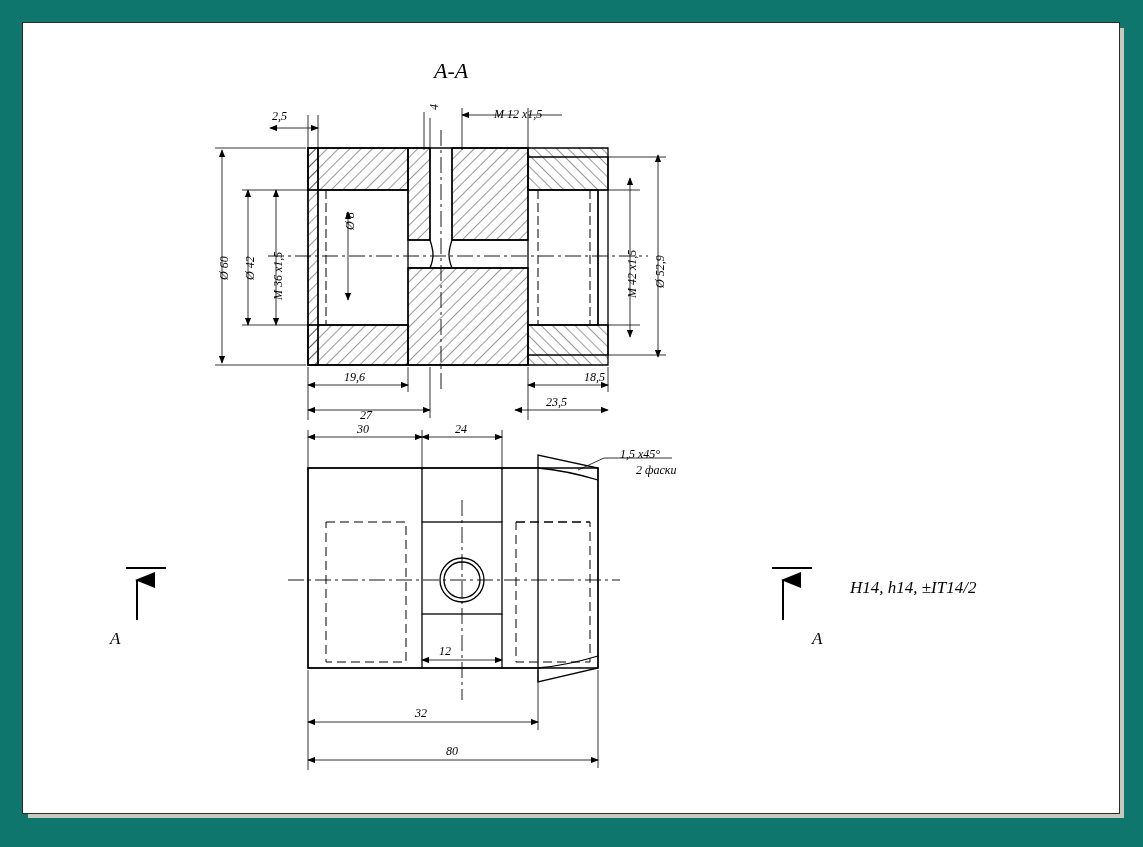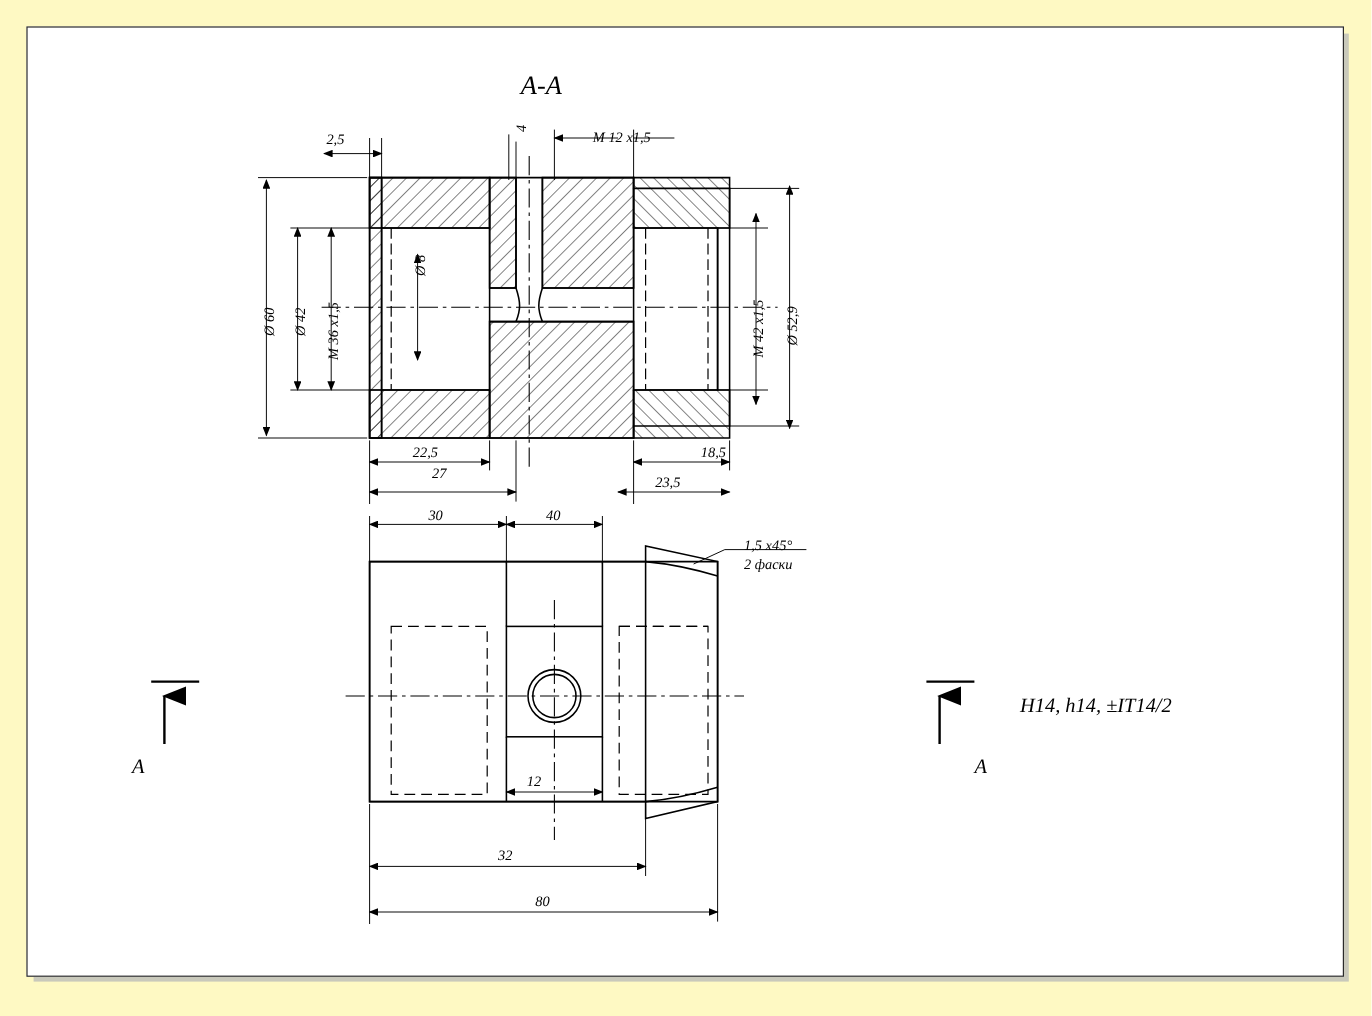--- a/index.html
+++ b/index.html
@@ -5,21 +5,21 @@
   html, body {
     margin: 0;
     padding: 0;
     background: #ffffff;
     font-family: "Liberation Serif", serif;
   }
   #root {
     position: relative;
     width: 1143px;
     height: 847px;
-    background: #fef9c3;
+    background: #0f766e;
     overflow: hidden;
   }
   
   .sheet-shadow {
     position: absolute;
     left: 28px;
     top: 28px;
     width: 1096px;
     height: 790px;
     background: #c9c9bb;
@@ -271,31 +271,31 @@
   <div class="lbl" style="left:494px; top:108px;text-align:right;">M 12 x1,5</div>
 
   <div class="lbl rot" style="left:218px; top:280px; transform:rotate(-90deg);">Ø 60</div>
   <div class="lbl rot" style="left:244px; top:280px; transform:rotate(-90deg);">Ø 42</div>
   <div class="lbl rot" style="left:272px; top:300px; transform:rotate(-90deg);">M 36 x1,5</div>
   <div class="lbl rot" style="left:344px; top:230px; transform:rotate(-90deg);">Ø 8</div>
 
   <div class="lbl rot" style="left:626px; top:298px; transform:rotate(-90deg);">M 42 x1,5</div>
   <div class="lbl rot" style="left:654px; top:288px; transform:rotate(-90deg);">Ø 52,9</div>
 
-  <div class="lbl" style="left:344px; top:371px;">22,5</div>
-  <div class="lbl" style="left:360px; top:388px;">27</div>
+  <div class="lbl" style="left:344px; top:371px;">19,6</div>
+  <div class="lbl" style="left:360px; top:409px;">27</div>
   <div class="lbl" style="left:584px; top:371px;">18,5</div>
   <div class="lbl" style="left:546px; top:396px;">23,5</div>
 
   <div class="lbl" style="left:357px; top:423px;">30</div>
-  <div class="lbl" style="left:455px; top:423px;">40</div>
+  <div class="lbl" style="left:455px; top:423px;">24</div>
   <div class="lbl" style="left:439px; top:645px;">12</div>
   <div class="lbl" style="left:415px; top:707px;">32</div>
   <div class="lbl" style="left:446px; top:745px;">80</div>
 
   <div class="lbl" style="left:620px; top:448px;">1,5 x45°</div>
-  <div class="lbl" style="left:620px; top:464px;">2 фаски</div>
+  <div class="lbl" style="left:636px; top:464px;">2 фаски</div>
 
   <div class="lbl mid" style="left:110px; top:630px;">A</div>
   <div class="lbl mid" style="left:812px; top:630px;">A</div>
 
   <div class="tech-note" style="left:850px; top:578px;">H14, h14, ±IT14/2</div>
 </div>
 
 </body></html>

